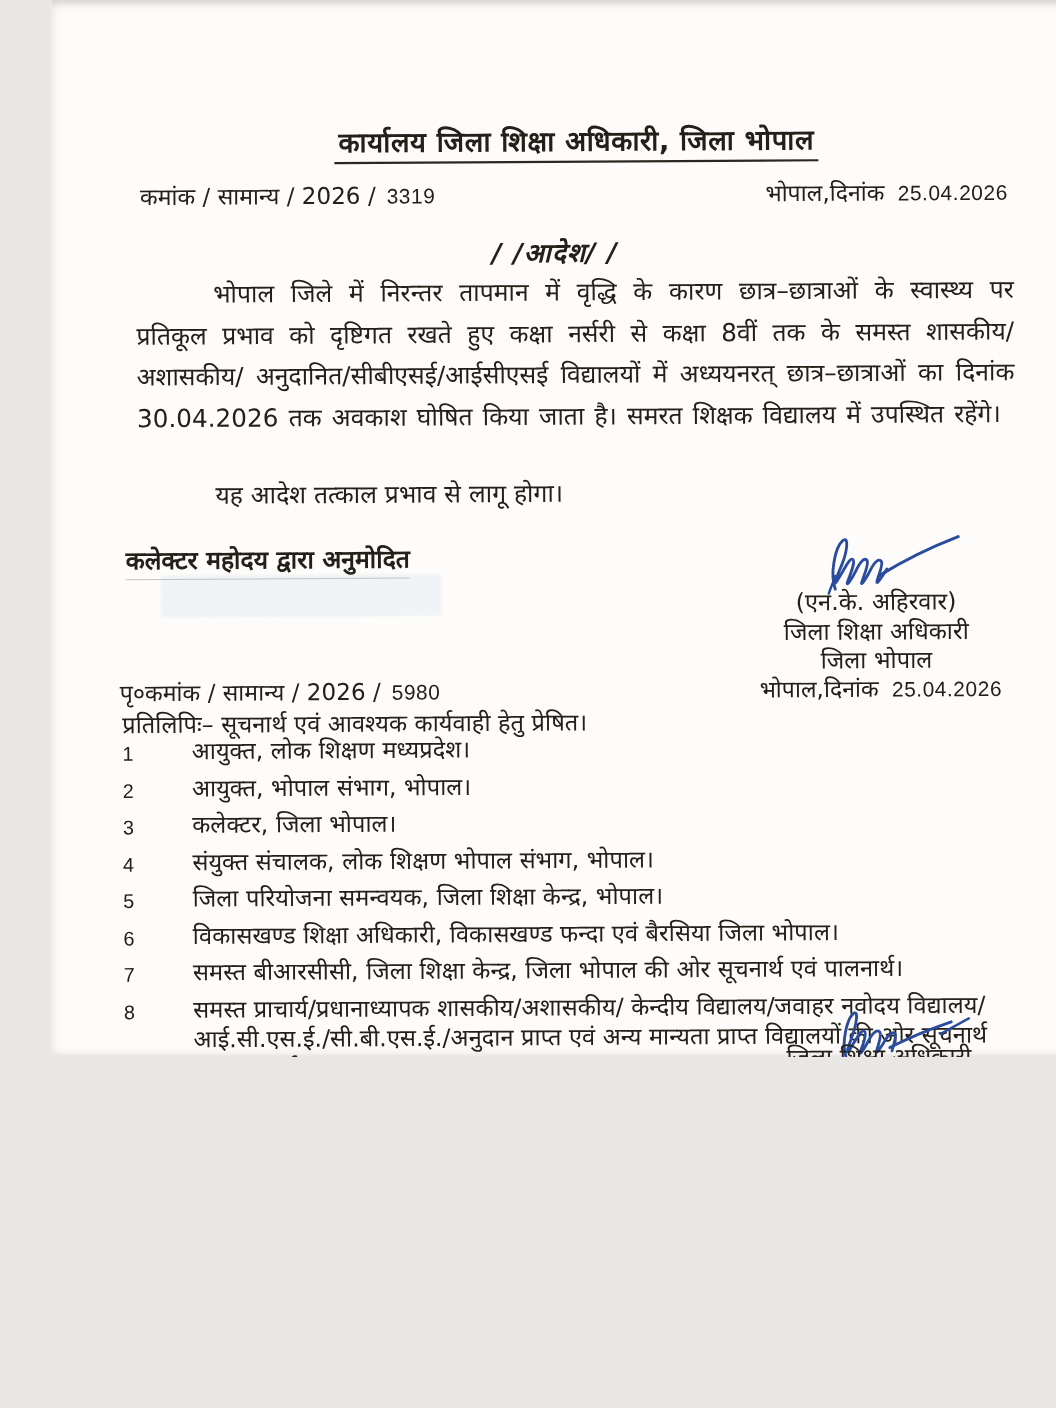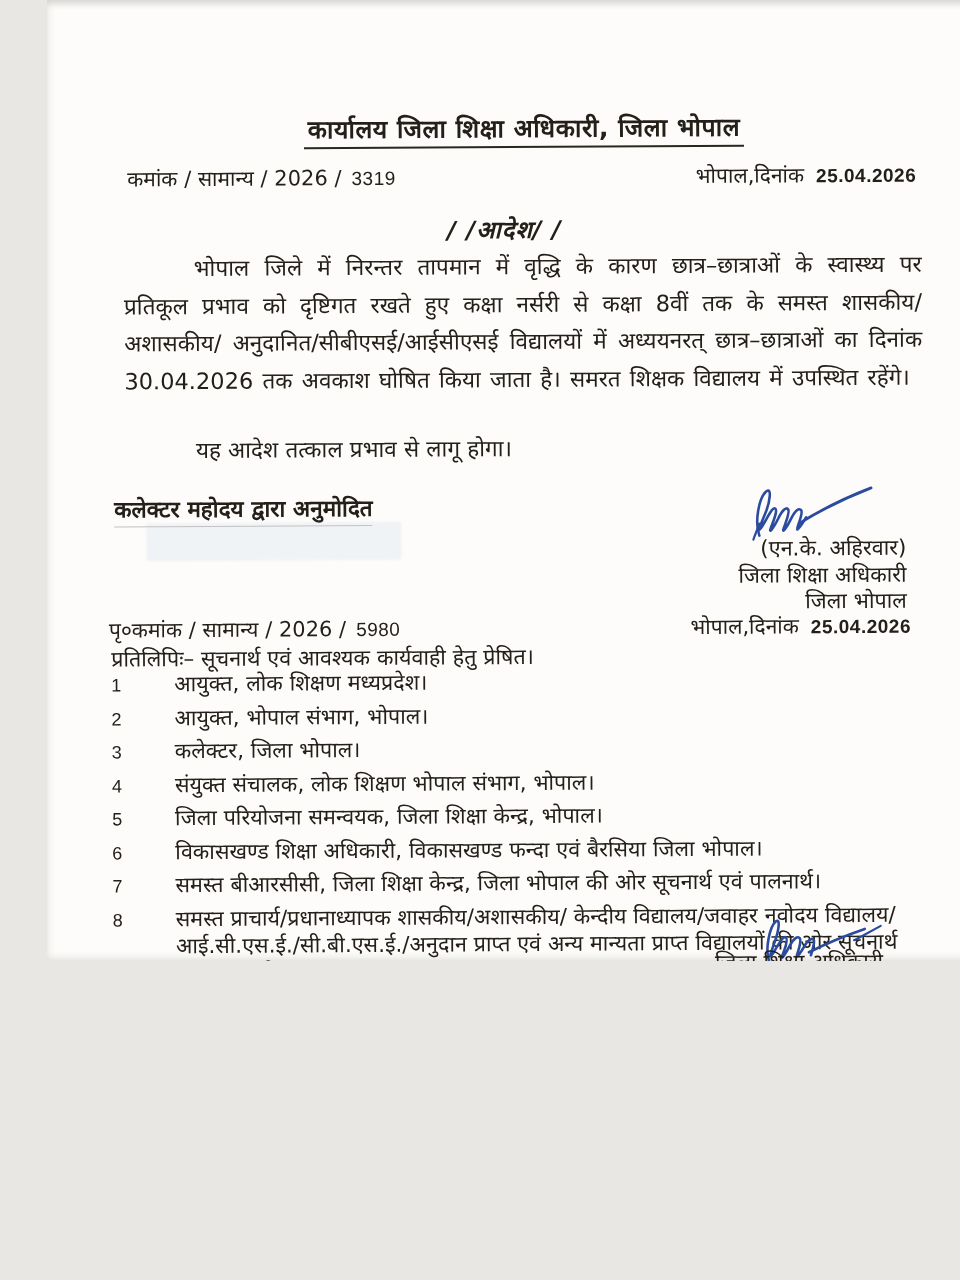--- a/index.html
+++ b/index.html
@@ -48,21 +48,21 @@
     display: flex;
     justify-content: space-between;
     font-size: 21px;
   }
   .ref-left .num, .date-num {
     font-family: "Liberation Sans", sans-serif;
     font-size: 19px;
     letter-spacing: 0.5px;
   }
   .ref-left .num { margin-left: 10px; }
-  .date-num { margin-left: 12px; font-weight: bold; }
+  .date-num { margin-left: 12px; }
   .order-heading {
     position: absolute;
     top: 212px; left: 0; width: 920px;
     text-align: center;
     font-size: 24px;
     font-weight: bold;
     font-style: italic;
     letter-spacing: 1px;
   }
   .order-body {
@@ -98,21 +98,21 @@
   }
   .sig-1 {
     position: absolute;
     top: 483px; left: 693px;
     width: 140px; height: 62px;
   }
   .signatory-block {
     position: absolute;
     top: 537px; left: 640px;
     width: 220px;
-    text-align: right;
+    text-align: center;
     font-size: 21.5px;
     line-height: 26.5px;
   }
   .ref-row-2 {
     position: absolute;
     top: 613px; left: 62px; right: 96px;
     display: flex;
     justify-content: space-between;
     font-size: 21px;
   }

